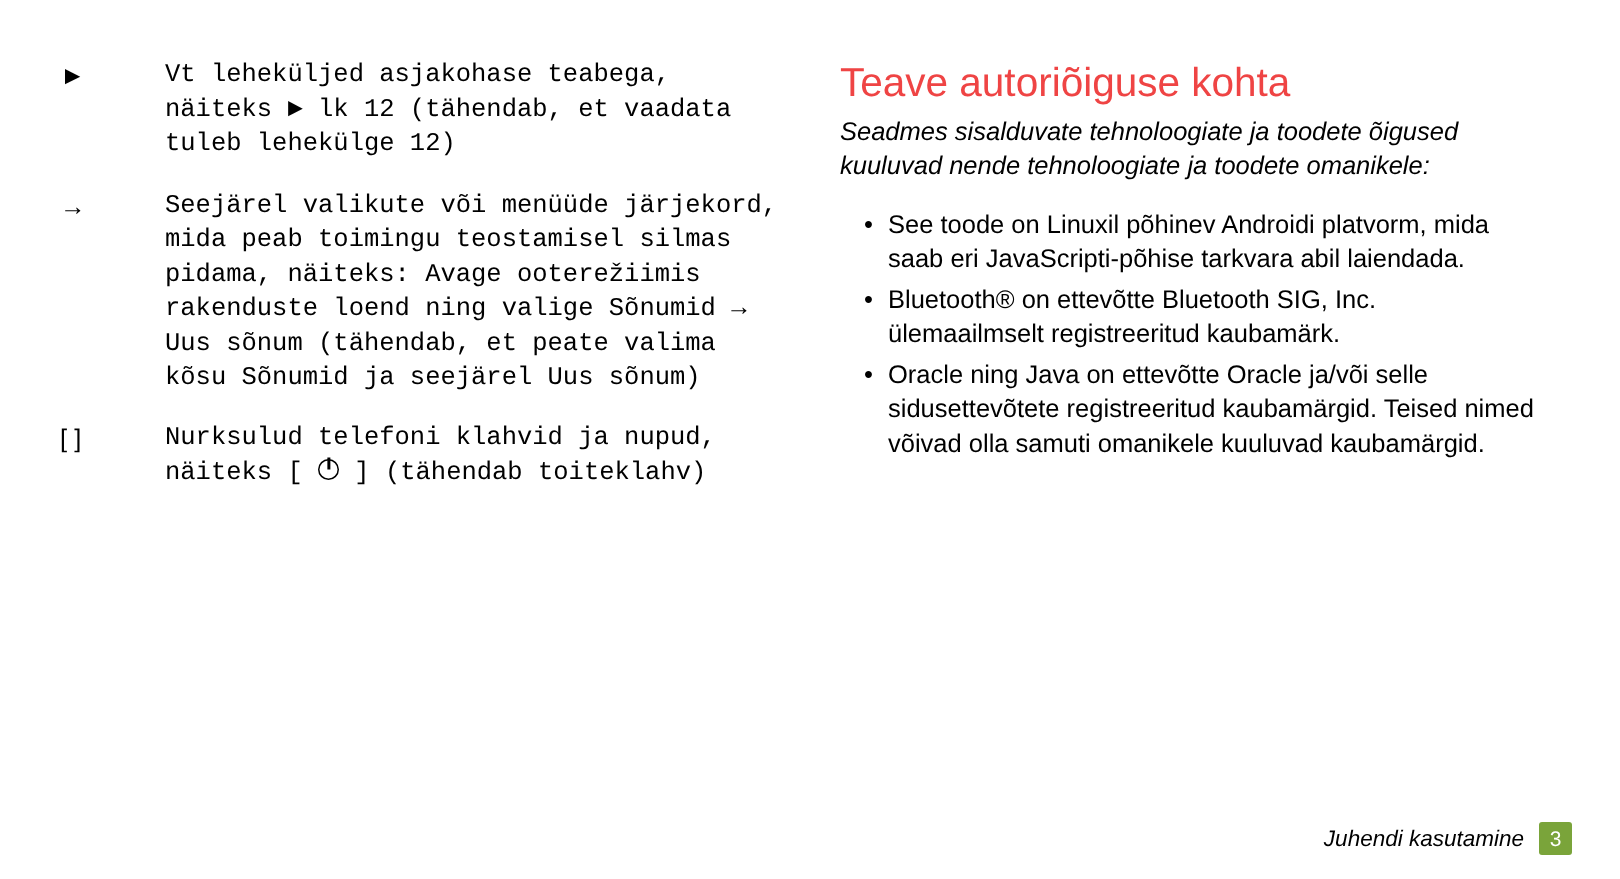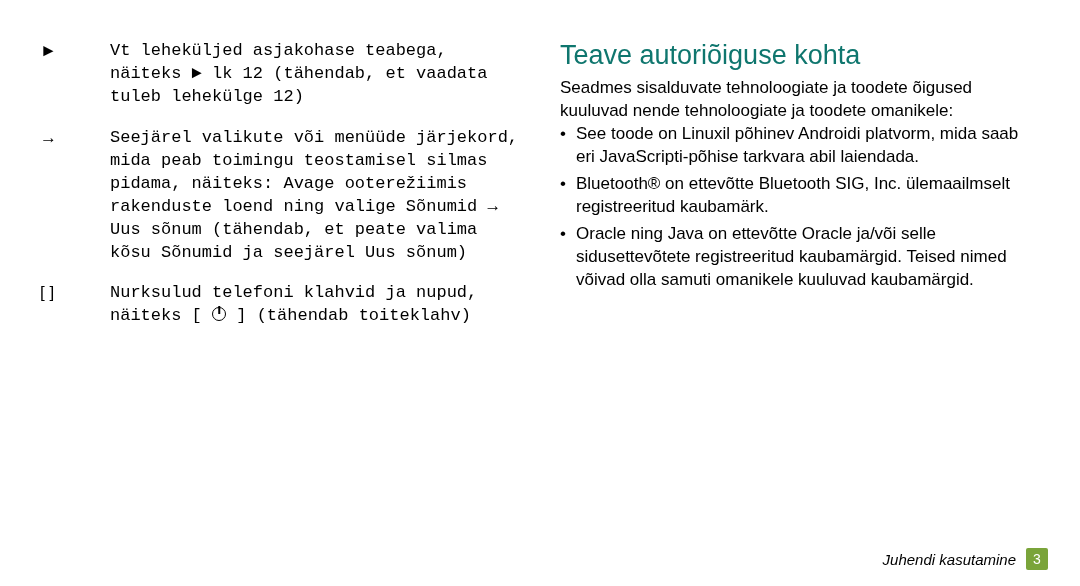--- a/index.html
+++ b/index.html
@@ -32,32 +32,34 @@
   }
   .sym {
     width: 70px;
     flex: 0 0 70px;
   }
   .deftext {
     flex: 1;
     font-family: Liberation Mono, monospace;
   }
   h2.title {
-    color: #0f766e;
+    color: #ef4444;
     font-weight: 400;
     font-size: 27px;
     margin: 0 0 6px 0;
   }
   .intro {
     line-height: 1.35;
+    margin-bottom: 10px;
+    font-style: italic;
   }
   ul.bullets {
     list-style: none;
     padding: 0;
-    margin: 0;
+    margin: 16px;
   }
   ul.bullets li {
     position: relative;
     padding-left: 16px;
     line-height: 1.35;
     margin-bottom: 4px;
   }
   ul.bullets li::before {
     content: "•";
     position: absolute;

